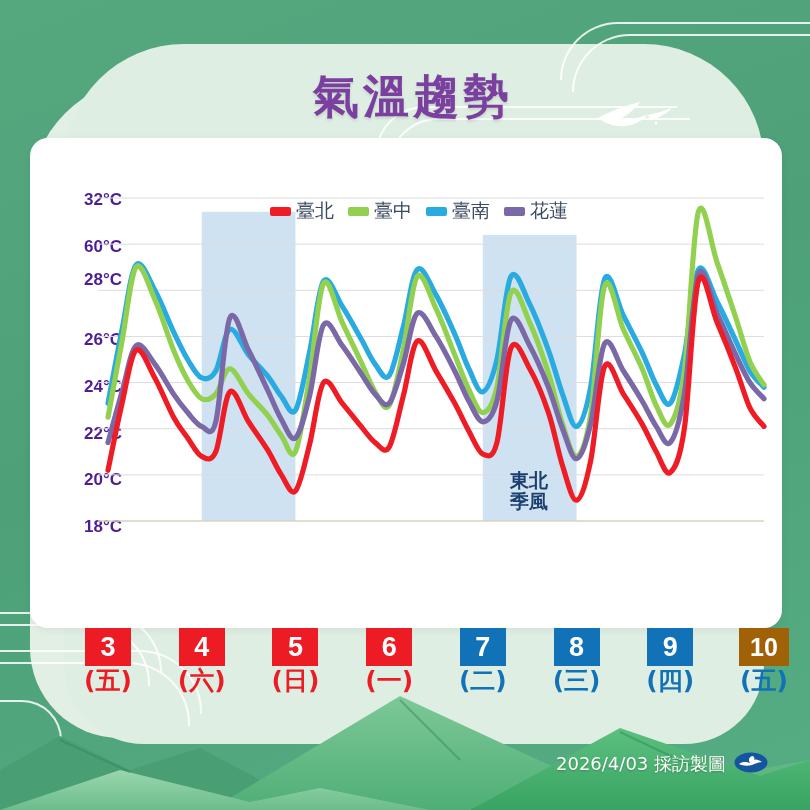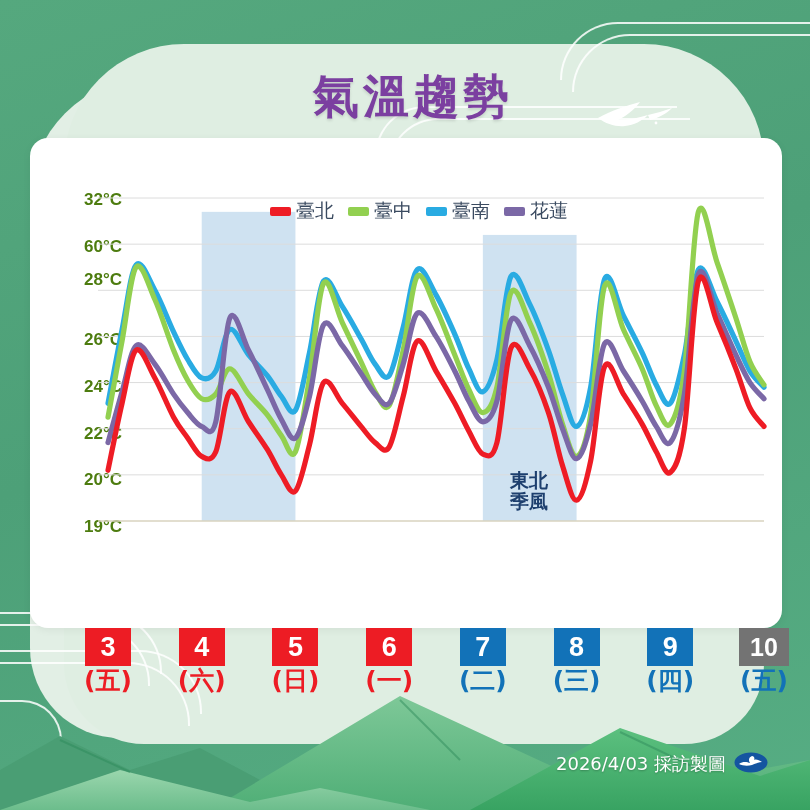--- a/index.html
+++ b/index.html
@@ -49,21 +49,21 @@
   .panel{
     position:absolute;left:30px;top:138px;width:752px;height:490px;
     background:#ffffff;border-radius:18px;box-shadow:0 2px 8px rgba(0,0,0,.06);
   }
 
   .plot{position:absolute;left:0;top:0;width:752px;height:490px;}
 
   
   .ylab{
     position:absolute;right:660px;width:70px;text-align:right;
-    font-size:17px;font-weight:bold;color:#4d7c0f;
+    font-size:17px;font-weight:bold;color:#4c1d95;
     font-family:"Liberation Sans",sans-serif;
   }
 
   
   .legend{position:absolute;left:240px;top:60px;display:flex;gap:14px;align-items:center;}
   .lg{display:flex;align-items:center;gap:5px;font-size:19px;font-weight:normal;color:#3a4a60;
       font-family:"DejaVu Sans","Liberation Sans",sans-serif;}
   .swatch{display:inline-block;width:21px;height:9px;border-radius:2px;}
 
   
@@ -151,21 +151,21 @@
 
   <div class="panel">
 
     <div class="ylab" style="top:52px;">32°C</div>
     <div class="ylab" style="top:99px;">60°C</div>
     <div class="ylab" style="top:132px;">28°C</div>
     <div class="ylab" style="top:192px;">26°C</div>
     <div class="ylab" style="top:239px;">24°C</div>
     <div class="ylab" style="top:286px;">22°C</div>
     <div class="ylab" style="top:332px;">20°C</div>
-    <div class="ylab" style="top:379px;">19°C</div>
+    <div class="ylab" style="top:379px;">18°C</div>
 
     <svg class="plot" id="plot-svg" viewBox="0 0 752 490">
         <rect x="171.71428571428572" y="73.84285714285716" width="93.71428571428572" height="309.15714285714284" fill="#cfe2f1"></rect>
         <rect x="452.85714285714283" y="96.91428571428577" width="93.71428571428572" height="286.08571428571423" fill="#cfe2f1"></rect>
         <line x1="68" y1="60" x2="734" y2="60" stroke="#dcdcdc" stroke-width="1"></line>
         <line x1="68" y1="106.14285714285717" x2="734" y2="106.14285714285717" stroke="#dcdcdc" stroke-width="1"></line>
         <line x1="68" y1="152.28571428571428" x2="734" y2="152.28571428571428" stroke="#dcdcdc" stroke-width="1"></line>
         <line x1="68" y1="198.42857142857144" x2="734" y2="198.42857142857144" stroke="#dcdcdc" stroke-width="1"></line>
         <line x1="68" y1="244.57142857142858" x2="734" y2="244.57142857142858" stroke="#dcdcdc" stroke-width="1"></line>
         <line x1="68" y1="290.7142857142857" x2="734" y2="290.7142857142857" stroke="#dcdcdc" stroke-width="1"></line>
@@ -225,21 +225,21 @@
       </div>
       <div class="dcell" style="left: 516.571px; width: 60px;">
         <span class="dbox" style="background: rgb(18, 114, 184);">8</span>
         <span class="dwk" style="color: rgb(18, 114, 184);">(三)</span>
       </div>
       <div class="dcell" style="left: 610.286px; width: 60px;">
         <span class="dbox" style="background: rgb(18, 114, 184);">9</span>
         <span class="dwk" style="color: rgb(18, 114, 184);">(四)</span>
       </div>
       <div class="dcell" style="left: 704px; width: 60px;">
-        <span class="dbox wide" style="background: #737373;">10</span>
+        <span class="dbox wide" style="background: #a16207;">10</span>
         <span class="dwk" style="color: rgb(18, 114, 184);">(五)</span>
       </div>
     </div>
 
   <div class="footer">
     <span>2026/4/03 採訪製圖</span>
     <svg class="logo" viewBox="0 0 34 21">
       <ellipse cx="17" cy="10.5" rx="16.5" ry="10" fill="#1455a0"></ellipse>
       <path d="M5 12 C9 9 13 10 16 11 C14 8 15 5 18 4 C20 4 21 6 20 8
                C22 7 25 8 28 10 C24 10 21 12 18 13 C14 14 9 14 5 12 Z" fill="#ffffff"></path>

